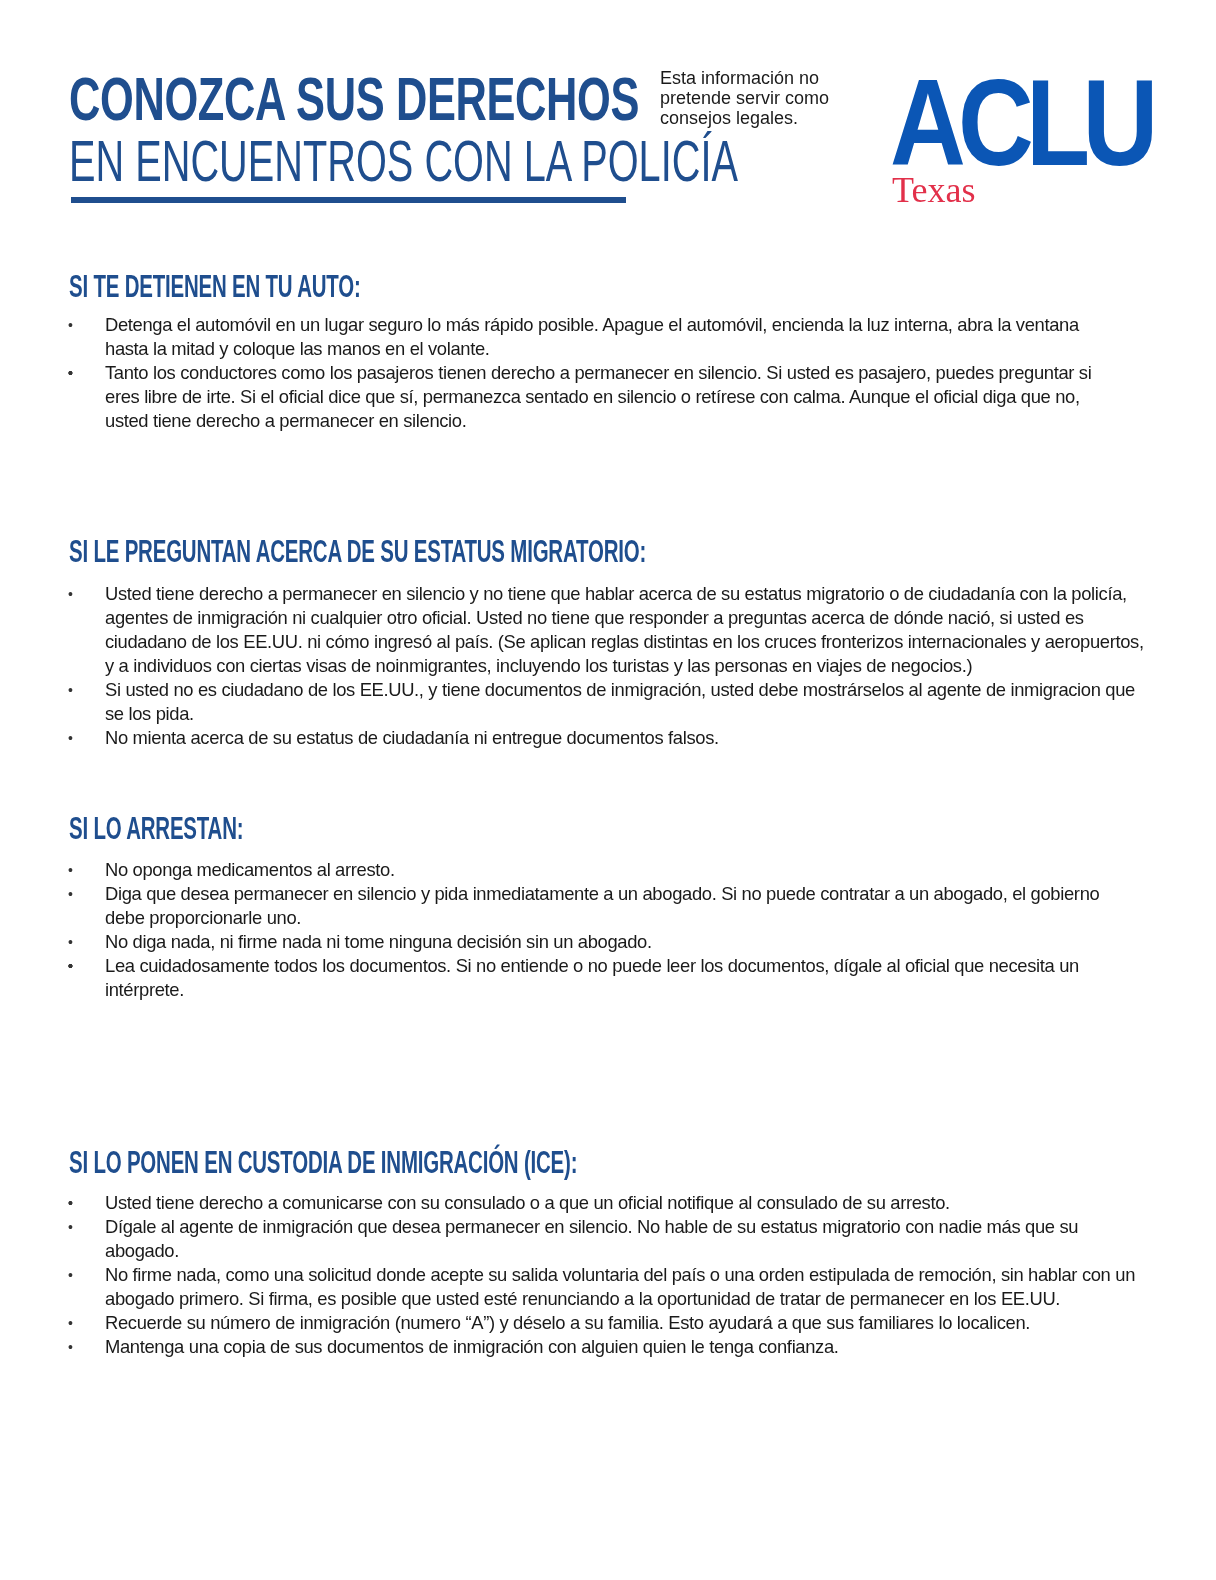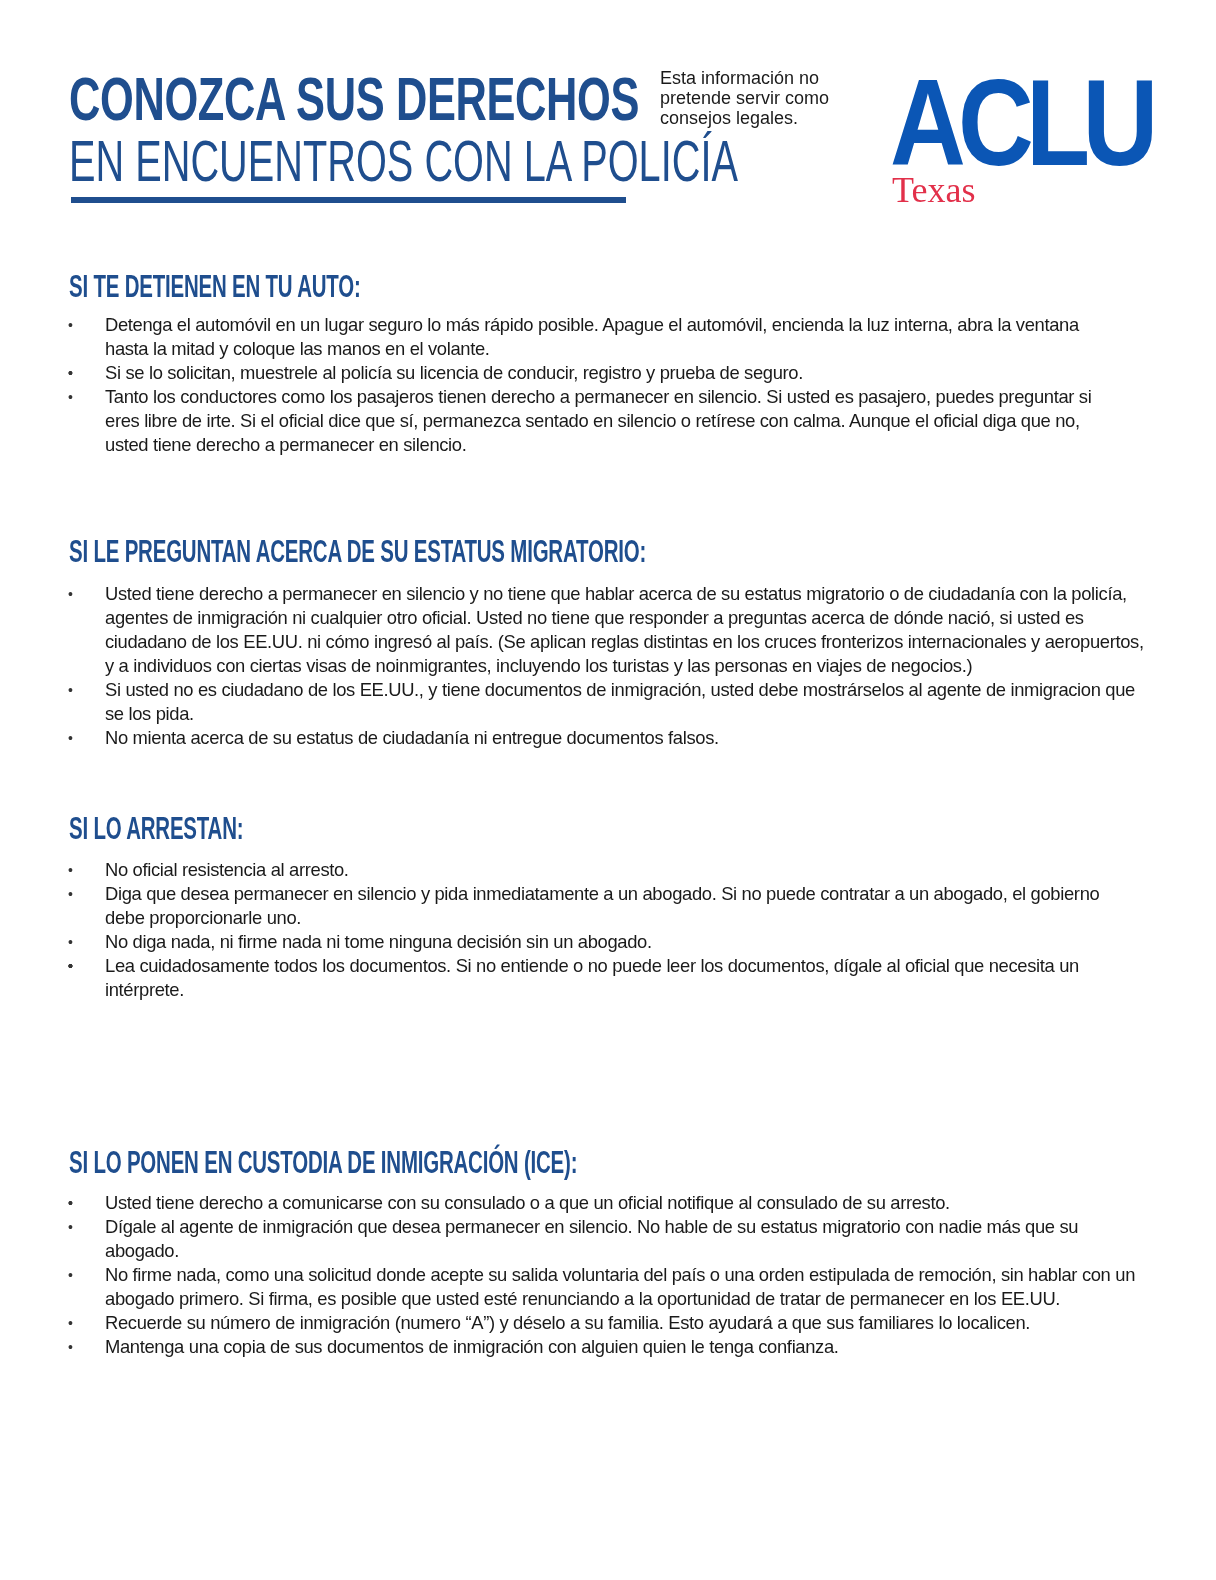--- a/index.html
+++ b/index.html
@@ -69,34 +69,34 @@
 <div class="disclaimer">Esta información no pretende servir como consejos legales.</div>
 <div>
   <div class="logo-aclu">ACLU</div>
   <div class="logo-state">Texas</div>
 </div>
 
 <div class="section-heading" style="top:270px;">SI TE DETIENEN EN TU AUTO:</div>
 <ul class="bullets" style="top:313px; width:1060px;">
   <li><span class="dot">•</span><span>Detenga el automóvil en un lugar seguro lo más rápido posible. Apague el automóvil, encienda la luz interna, abra la ventana hasta la mitad y coloque las manos en el volante.</span></li>
   <li><span class="dot">•</span></li>
-  <li><span class="dot">•</span><span>Si se lo solicitan, muestrele al policía su licencia de conducir, registro y prueba de seguro.</span></li>
+  <li><span class="dot">•</span></li>
   <li><span class="dot">•</span><span>Tanto los conductores como los pasajeros tienen derecho a permanecer en silencio. Si usted es pasajero, puedes preguntar si eres libre de irte. Si el oficial dice que sí, permanezca sentado en silencio o retírese con calma. Aunque el oficial diga que no, usted tiene derecho a permanecer en silencio.</span></li>
 </ul>
 
 <div class="section-heading" style="top:535px;">SI LE PREGUNTAN ACERCA DE SU ESTATUS MIGRATORIO:</div>
 <ul class="bullets" style="top:582px; width:1085px;">
   <li><span class="dot">•</span><span>Usted tiene derecho a permanecer en silencio y no tiene que hablar acerca de su estatus migratorio o de ciudadanía con la policía, agentes de inmigración ni cualquier otro oficial. Usted no tiene que responder a preguntas acerca de dónde nació, si usted es ciudadano de los EE.UU. ni cómo ingresó al país. (Se aplican reglas distintas en los cruces fronterizos internacionales y aeropuertos, y a individuos con ciertas visas de noinmigrantes, incluyendo los turistas y las personas en viajes de negocios.)</span></li>
   <li><span class="dot">•</span><span>Si usted no es ciudadano de los EE.UU., y tiene documentos de inmigración, usted debe mostrárselos al agente de inmigracion que se los pida.</span></li>
   <li><span class="dot">•</span><span>No mienta acerca de su estatus de ciudadanía ni entregue documentos falsos.</span></li>
 </ul>
 
 <div class="section-heading" style="top:812px;">SI LO ARRESTAN:</div>
 <ul class="bullets" style="top:858px; width:1060px;">
-  <li><span class="dot">•</span><span>No oficial resistencia al arresto.</span></li>
+  <li><span class="dot">•</span><span>No oponga medicamentos al arresto.</span></li>
   <li><span class="dot">•</span><span>Diga que desea permanecer en silencio y pida inmediatamente a un abogado. Si no puede contratar a un abogado, el gobierno debe proporcionarle uno.</span></li>
   <li><span class="dot">•</span><span>No diga nada, ni firme nada ni tome ninguna decisión sin un abogado.</span></li>
   <li><span class="dot">•</span></li>
   <li><span class="dot">•</span></li>
   <li><span class="dot">•</span></li>
   <li><span class="dot">•</span><span>Lea cuidadosamente todos los documentos. Si no entiende o no puede leer los documentos, dígale al oficial que necesita un intérprete.</span></li>
 </ul>
 
 <div class="section-heading" style="top:1146px;">SI LO PONEN EN CUSTODIA DE INMIGRACIÓN (ICE):</div>
 <ul class="bullets" style="top:1191px; width:1085px;">

